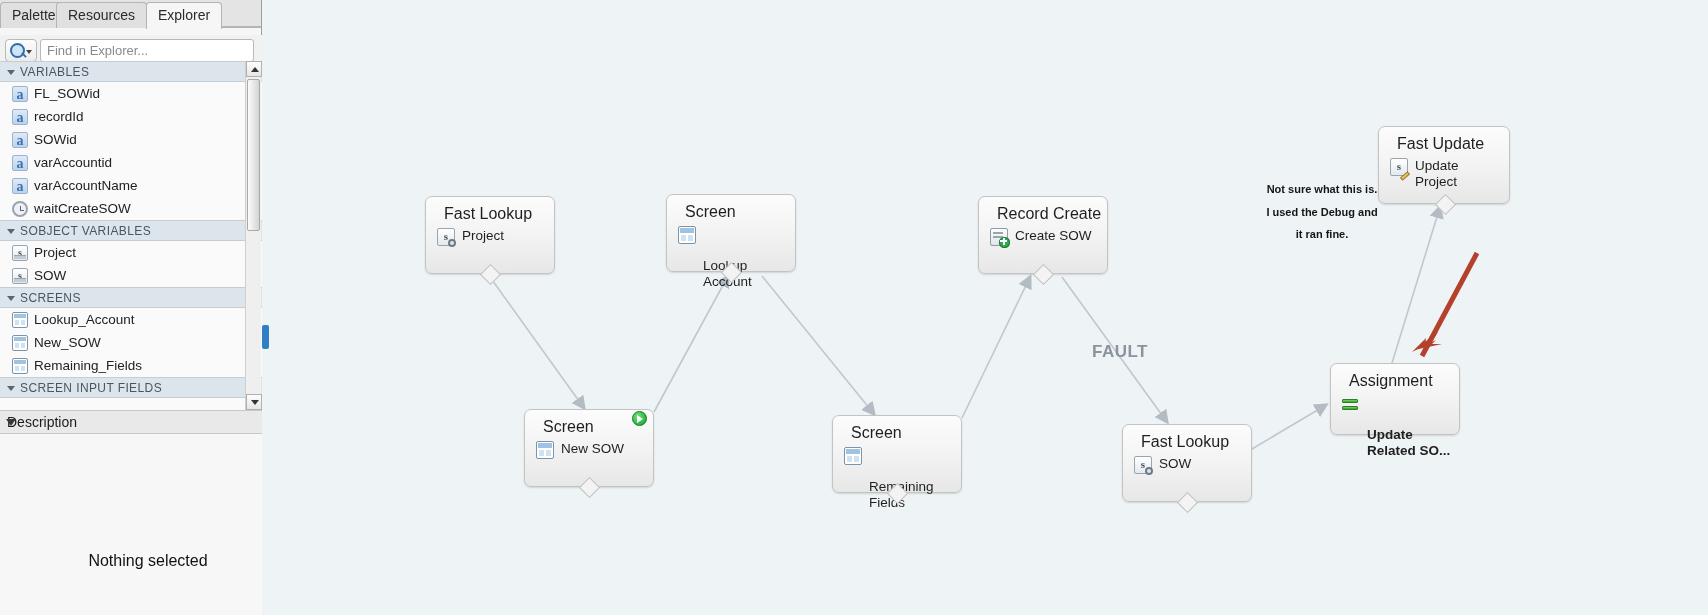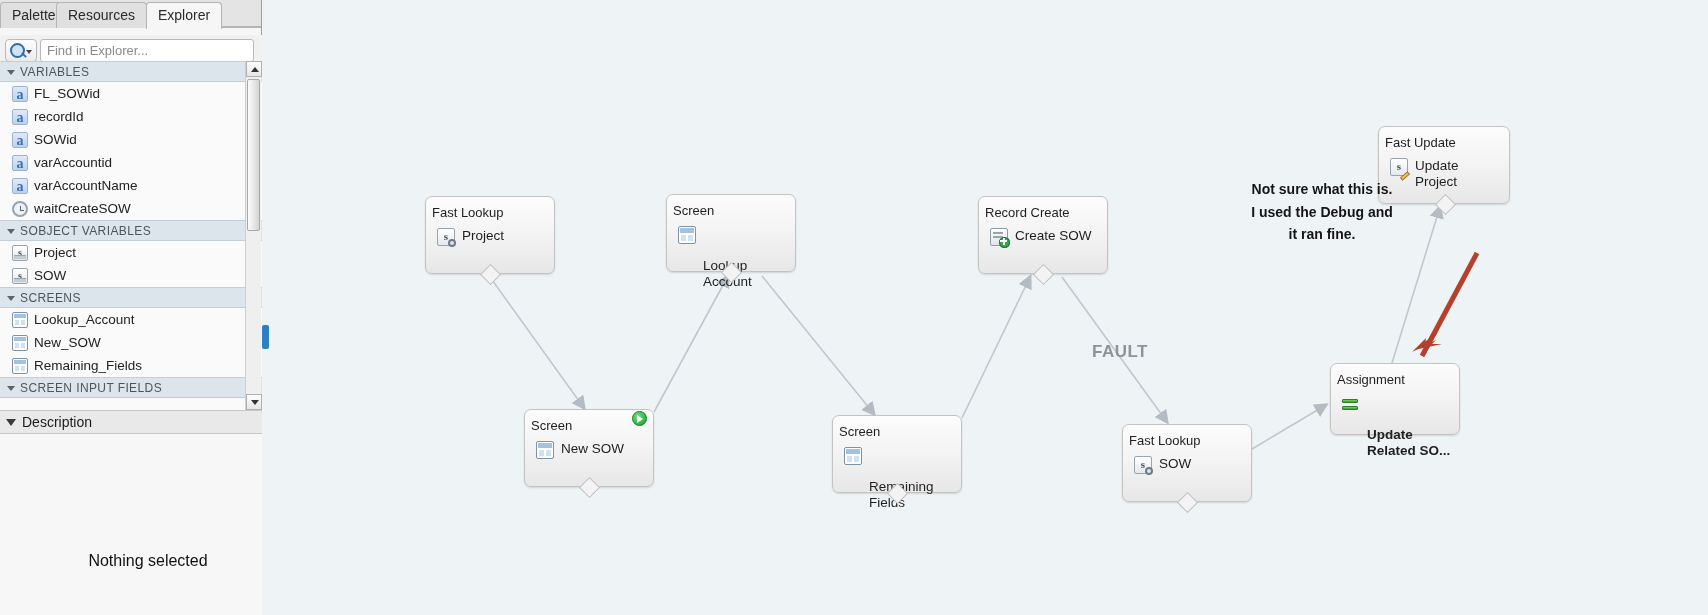--- a/index.html
+++ b/index.html
@@ -130,21 +130,21 @@
     border-left:4px solid transparent;border-right:4px solid transparent;border-top:5px solid #333;}
   .vs-thumb{
     position:absolute;left:1px;top:18px;width:13px;height:152px;
     background:linear-gradient(90deg,#fcfcfc,#d4d4d4);border:1px solid #a9a9a9;border-radius:2px;
     box-sizing:border-box;
   }
 
   .descbar{
     position:absolute;left:0;top:410px;width:262px;height:24px;
     background:#e9e9e9;border-top:1px solid #c8c8c8;border-bottom:1px solid #c8c8c8;
-    font-size:14px;color:#1b1b1b;line-height:23px;padding-left:22px;box-sizing:border-box;
+    font-size:14px;color:#1b1b1b;line-height:23px;padding-left:7px;box-sizing:border-box;
   }
   .descbar .tw2{
     position:absolute;left:6px;top:8px;width:0;height:0;
     border-left:5px solid transparent;border-right:5px solid transparent;
     border-top:7px solid #3a3a3a;
   }
   .descbody{
     position:absolute;left:0;top:434px;width:262px;height:181px;background:#f7f7f7;
   }
   .nothing{
@@ -163,21 +163,21 @@
   svg.wires{position:absolute;left:0;top:0;width:1446px;height:615px;}
 
   .fnode{
     position:absolute;
     background:linear-gradient(#fcfcfc 0%,#f4f4f4 45%,#e7e7e7 100%);
     border:1px solid #c3c3c3;border-radius:7px;
     box-shadow:0 1px 2px rgba(0,0,0,.13);
     box-sizing:border-box;
   }
   .fnode .title{
-    position:absolute;left:6px;top:8px;font-size:13px;color:#1f1f1f;white-space:nowrap;
+    position:absolute;left:18px;top:8px;font-size:16px;color:#1f1f1f;white-space:nowrap;
   }
   .fnode .row{
     position:absolute;left:11px;top:31px;right:8px;
     font-size:13.5px;color:#1f1f1f;padding-left:25px;line-height:16px;
   }
   .fnode .nic{position:absolute;left:0;top:0;width:18px;height:18px;}
   .diamond{
     position:absolute;width:13px;height:13px;background:#f3f3f3;
     border:1px solid #bdbdbd;transform:rotate(45deg);
   }
@@ -240,21 +240,21 @@
   .startbadge:before{
     content:"";position:absolute;left:4px;top:3px;width:0;height:0;
     border-top:4px solid transparent;border-bottom:4px solid transparent;
     border-left:6px solid #fff;
   }
 
   .faultlabel{
     position:absolute;font-size:17px;color:#8a949c;letter-spacing:.5px;font-weight:bold;
   }
   .note{
-    position:absolute;font-size:14px;font-weight:bold;color:#151515;
+    position:absolute;font-size:11px;font-weight:bold;color:#151515;
     text-align:center;line-height:22.5px;white-space:pre-line;
   }
 </style>
 </head>
 <body>
 
 <div class="app">
 
   <div class="sidebar">
 

